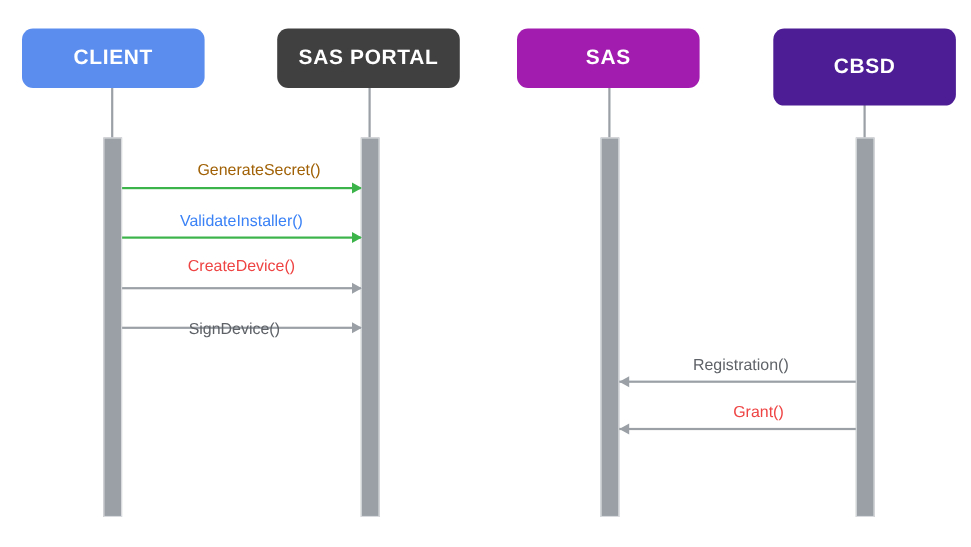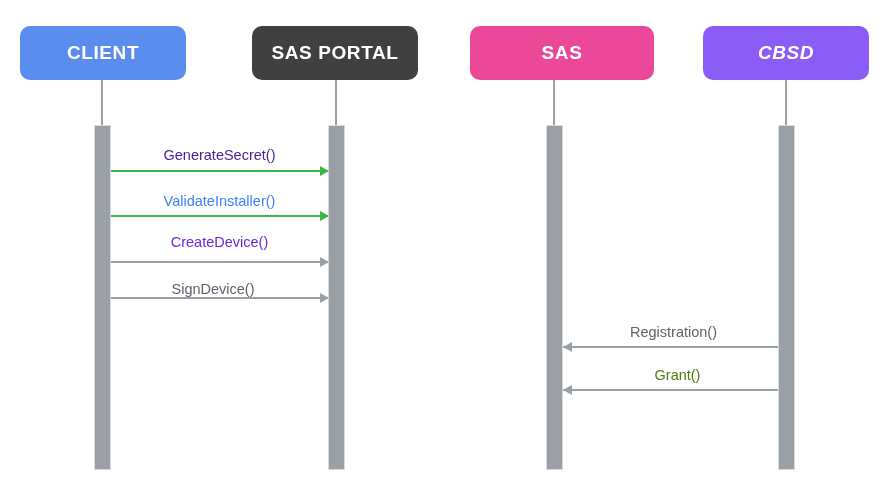--- a/index.html
+++ b/index.html
@@ -78,39 +78,39 @@
     <div class="actor-box" style="left: 20px; top: 26px; width: 166px; height: 54px; background: rgb(91, 141, 239);">
       <span>CLIENT</span>
     </div>
     <div class="lifeline-stem" style="left: 335.25px; top: 80px; height: 45px; background: rgb(154, 160, 166);"></div>
     <div class="activation-bar" style="left: 328px; top: 125px; height: 345px; background: rgb(154, 160, 166); border-color: rgb(216, 218, 221);"></div>
     <div class="actor-box" style="left: 252px; top: 26px; width: 166px; height: 54px; background: #404040;">
       <span>SAS PORTAL</span>
     </div>
     <div class="lifeline-stem" style="left: 553.25px; top: 80px; height: 45px; background: rgb(154, 160, 166);"></div>
     <div class="activation-bar" style="left: 546px; top: 125px; height: 345px; background: rgb(154, 160, 166); border-color: rgb(216, 218, 221);"></div>
-    <div class="actor-box" style="left: 470px; top: 26px; width: 184px; height: 54px; background: #ec4899;">
+    <div class="actor-box" style="left: 470px; top: 26px; width: 166px; height: 54px; background: #a21caf;">
       <span>SAS</span>
     </div>
     <div class="lifeline-stem" style="left: 785.25px; top: 80px; height: 45px; background: rgb(154, 160, 166);"></div>
     <div class="activation-bar" style="left: 778px; top: 125px; height: 345px; background: rgb(154, 160, 166); border-color: rgb(216, 218, 221);"></div>
-    <div class="actor-box" style="left: 703px; top: 26px; width: 166px; height: 54px; background: #8b5cf6; font-style: italic;">
+    <div class="actor-box" style="left: 703px; top: 26px; width: 166px; height: 70px; background: #4c1d95;">
       <span>CBSD</span>
     </div>
     <div class="msg-line" style="left: 111px; top: 170px; width: 217px; background: rgb(60, 180, 74);"></div>
     <div class="msg-arrowhead right" style="top: 166px; left: 320px; border-left: 9px solid rgb(60, 180, 74);"></div>
-    <div class="msg-label" style="left: 111px; width: 217px; top: 147px; color: #4c1d95;">GenerateSecret()</div>
+    <div class="msg-label" style="left: 127px; width: 217px; top: 147px; color: #a16207;">GenerateSecret()</div>
     <div class="msg-line" style="left: 111px; top: 215px; width: 217px; background: rgb(60, 180, 74);"></div>
     <div class="msg-arrowhead right" style="top: 211px; left: 320px; border-left: 9px solid rgb(60, 180, 74);"></div>
     <div class="msg-label" style="left: 111px; width: 217px; top: 193px; color: #3b82f6;">ValidateInstaller()</div>
     <div class="msg-line" style="left: 111px; top: 261px; width: 217px; background: rgb(154, 160, 166);"></div>
     <div class="msg-arrowhead right" style="top: 257px; left: 320px; border-left: 9px solid rgb(154, 160, 166);"></div>
-    <div class="msg-label" style="left: 111px; width: 217px; top: 234px; color: #6d28d9;">CreateDevice()</div>
+    <div class="msg-label" style="left: 111px; width: 217px; top: 234px; color: #ef4444;">CreateDevice()</div>
     <div class="msg-line" style="left: 111px; top: 297px; width: 217px; background: rgb(154, 160, 166);"></div>
     <div class="msg-arrowhead right" style="top: 293px; left: 320px; border-left: 9px solid rgb(154, 160, 166);"></div>
-    <div class="msg-label" style="left: 111px; width: 204px; top: 281px; color: rgb(95, 99, 104);">SignDevice()</div>
+    <div class="msg-label" style="left: 111px; width: 204px; top: 292px; color: rgb(95, 99, 104);">SignDevice()</div>
     <div class="msg-line" style="left: 563px; top: 346px; width: 215px; background: rgb(154, 160, 166);"></div>
     <div class="msg-arrowhead left" style="top: 342px; left: 563px; border-right: 9px solid rgb(154, 160, 166);"></div>
     <div class="msg-label" style="left: 563px; width: 221px; top: 324px; color: rgb(95, 99, 104);">Registration()</div>
     <div class="msg-line" style="left: 563px; top: 389px; width: 215px; background: rgb(154, 160, 166);"></div>
     <div class="msg-arrowhead left" style="top: 385px; left: 563px; border-right: 9px solid rgb(154, 160, 166);"></div>
-    <div class="msg-label" style="left: 572px; width: 211px; top: 367px; color: #4d7c0f;">Grant()</div>
+    <div class="msg-label" style="left: 584px; width: 211px; top: 367px; color: #ef4444;">Grant()</div>
   </div>
 
 </body></html>

